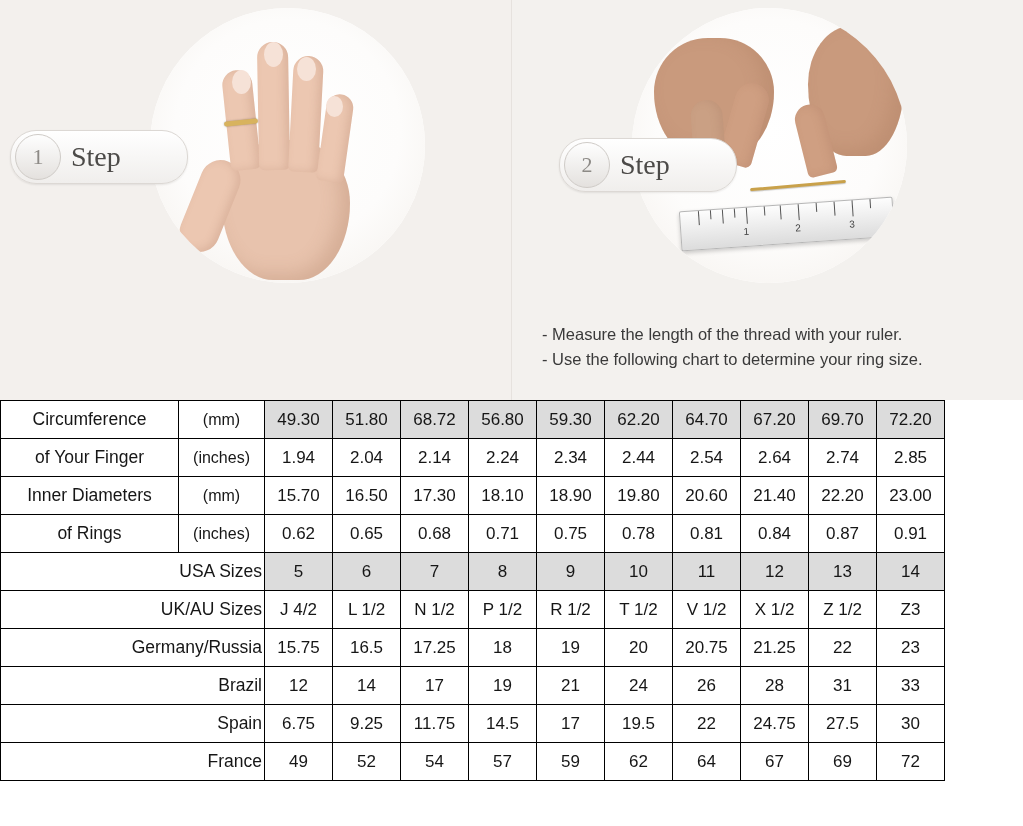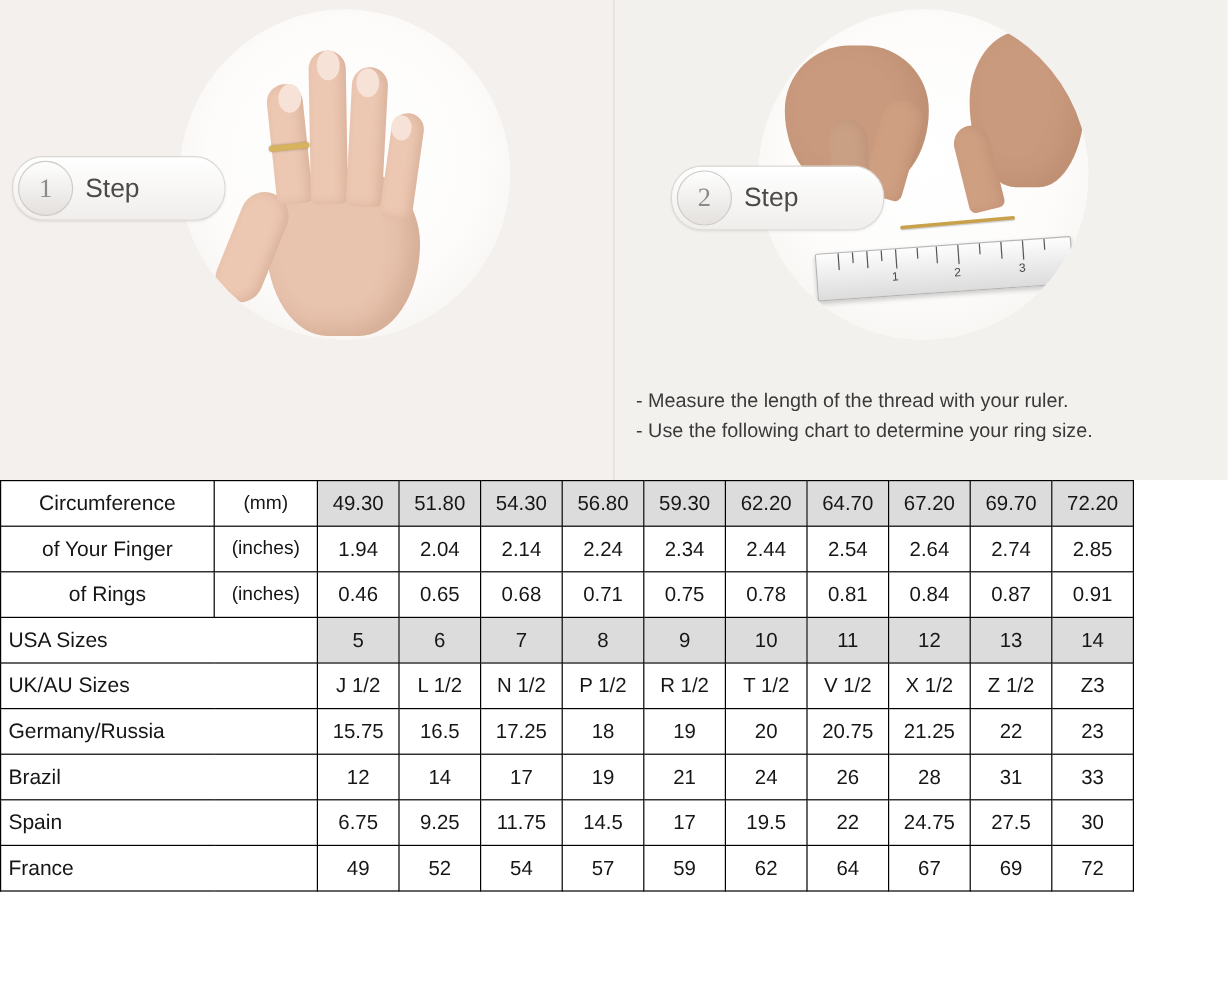--- a/index.html
+++ b/index.html
@@ -101,31 +101,31 @@
   .step-badge.two{left:47px;top:138px;width:150px;}
   .step-num{
     width:44px;height:44px;margin:3px 10px 3px 4px;
     border-radius:50%;
     background:linear-gradient(#fefefe,#e4e1de);
     border:1px solid #cfcbc7;
     display:flex;align-items:center;justify-content:center;
     font-size:22px;color:#8d8a86;
     font-family:"Liberation Serif", serif;
   }
-  .step-word{font-size:22px;color:#4c4a48;}
+  .step-word{font-size:28px;color:#4c4a48;font-family:Liberation Serif, serif;}
 
   .bullets{
     position:absolute;
     left:18px;
     top:312px;
     font-size:16.5px;
     color:#3a3a3a;
     line-height:25px;
   }
-  .bullets.right-b{left:18px;top:322px;}
+  .bullets.right-b{left:30px;top:322px;}
   .bullets div{white-space:nowrap;}
   .divider-v{
     position:absolute;left:511px;top:0;width:1px;height:400px;background:#e6e2de;
   }
 
   
   table{
     border-collapse:collapse;
     width:839px;
     table-layout:fixed;
@@ -138,21 +138,21 @@
     color:#161616;
     padding:0 2px;
     overflow:hidden;
     white-space:nowrap;
   }
   td.label{
     text-align:center;
     font-size:17.5px;
   }
   td.label.left-align{
-    text-align:left;
+    text-align:right;
     padding-left:6px;
   }
   td.unit{
     font-size:16px;
     text-align:center;
   }
   td.shaded{background:#dcdcdc;text-align:center;}
   col.c-label{width:178px;}
   col.c-unit{width:86px;}
   col.c-data{width:68px;}
@@ -255,21 +255,21 @@
         <col class="c-data">
         <col class="c-data">
     </colgroup>
     <tbody>
 
       <tr>
         <td class="label">Circumference</td>
         <td class="unit">(mm)</td>
         <td class="shaded">49.30</td>
         <td class="shaded">51.80</td>
-        <td class="shaded">54.30</td>
+        <td class="shaded">68.72</td>
         <td class="shaded">56.80</td>
         <td class="shaded">59.30</td>
         <td class="shaded">62.20</td>
         <td class="shaded">64.70</td>
         <td class="shaded">67.20</td>
         <td class="shaded">69.70</td>
         <td class="shaded">72.20</td>
       </tr>
 
       <tr>
@@ -280,25 +280,39 @@
         <td>2.14</td>
         <td>2.24</td>
         <td>2.34</td>
         <td>2.44</td>
         <td>2.54</td>
         <td>2.64</td>
         <td>2.74</td>
         <td>2.85</td>
       </tr>
 
+      <tr>
+        <td class="label">Inner Diameters</td>
+        <td class="unit">(mm)</td>
+        <td>15.70</td>
+        <td>16.50</td>
+        <td>17.30</td>
+        <td>18.10</td>
+        <td>18.90</td>
+        <td>19.80</td>
+        <td>20.60</td>
+        <td>21.40</td>
+        <td>22.20</td>
+        <td>23.00</td>
+      </tr>
 
       <tr>
         <td class="label">of Rings</td>
         <td class="unit">(inches)</td>
-        <td>0.46</td>
+        <td>0.62</td>
         <td>0.65</td>
         <td>0.68</td>
         <td>0.71</td>
         <td>0.75</td>
         <td>0.78</td>
         <td>0.81</td>
         <td>0.84</td>
         <td>0.87</td>
         <td>0.91</td>
       </tr>
@@ -312,21 +326,21 @@
         <td class="shaded">9</td>
         <td class="shaded">10</td>
         <td class="shaded">11</td>
         <td class="shaded">12</td>
         <td class="shaded">13</td>
         <td class="shaded">14</td>
       </tr>
 
       <tr>
         <td class="label left-align" colspan="2">UK/AU Sizes</td>
-        <td>J 1/2</td>
+        <td>J 4/2</td>
         <td>L 1/2</td>
         <td>N 1/2</td>
         <td>P 1/2</td>
         <td>R 1/2</td>
         <td>T 1/2</td>
         <td>V 1/2</td>
         <td>X 1/2</td>
         <td>Z 1/2</td>
         <td>Z3</td>
       </tr>

